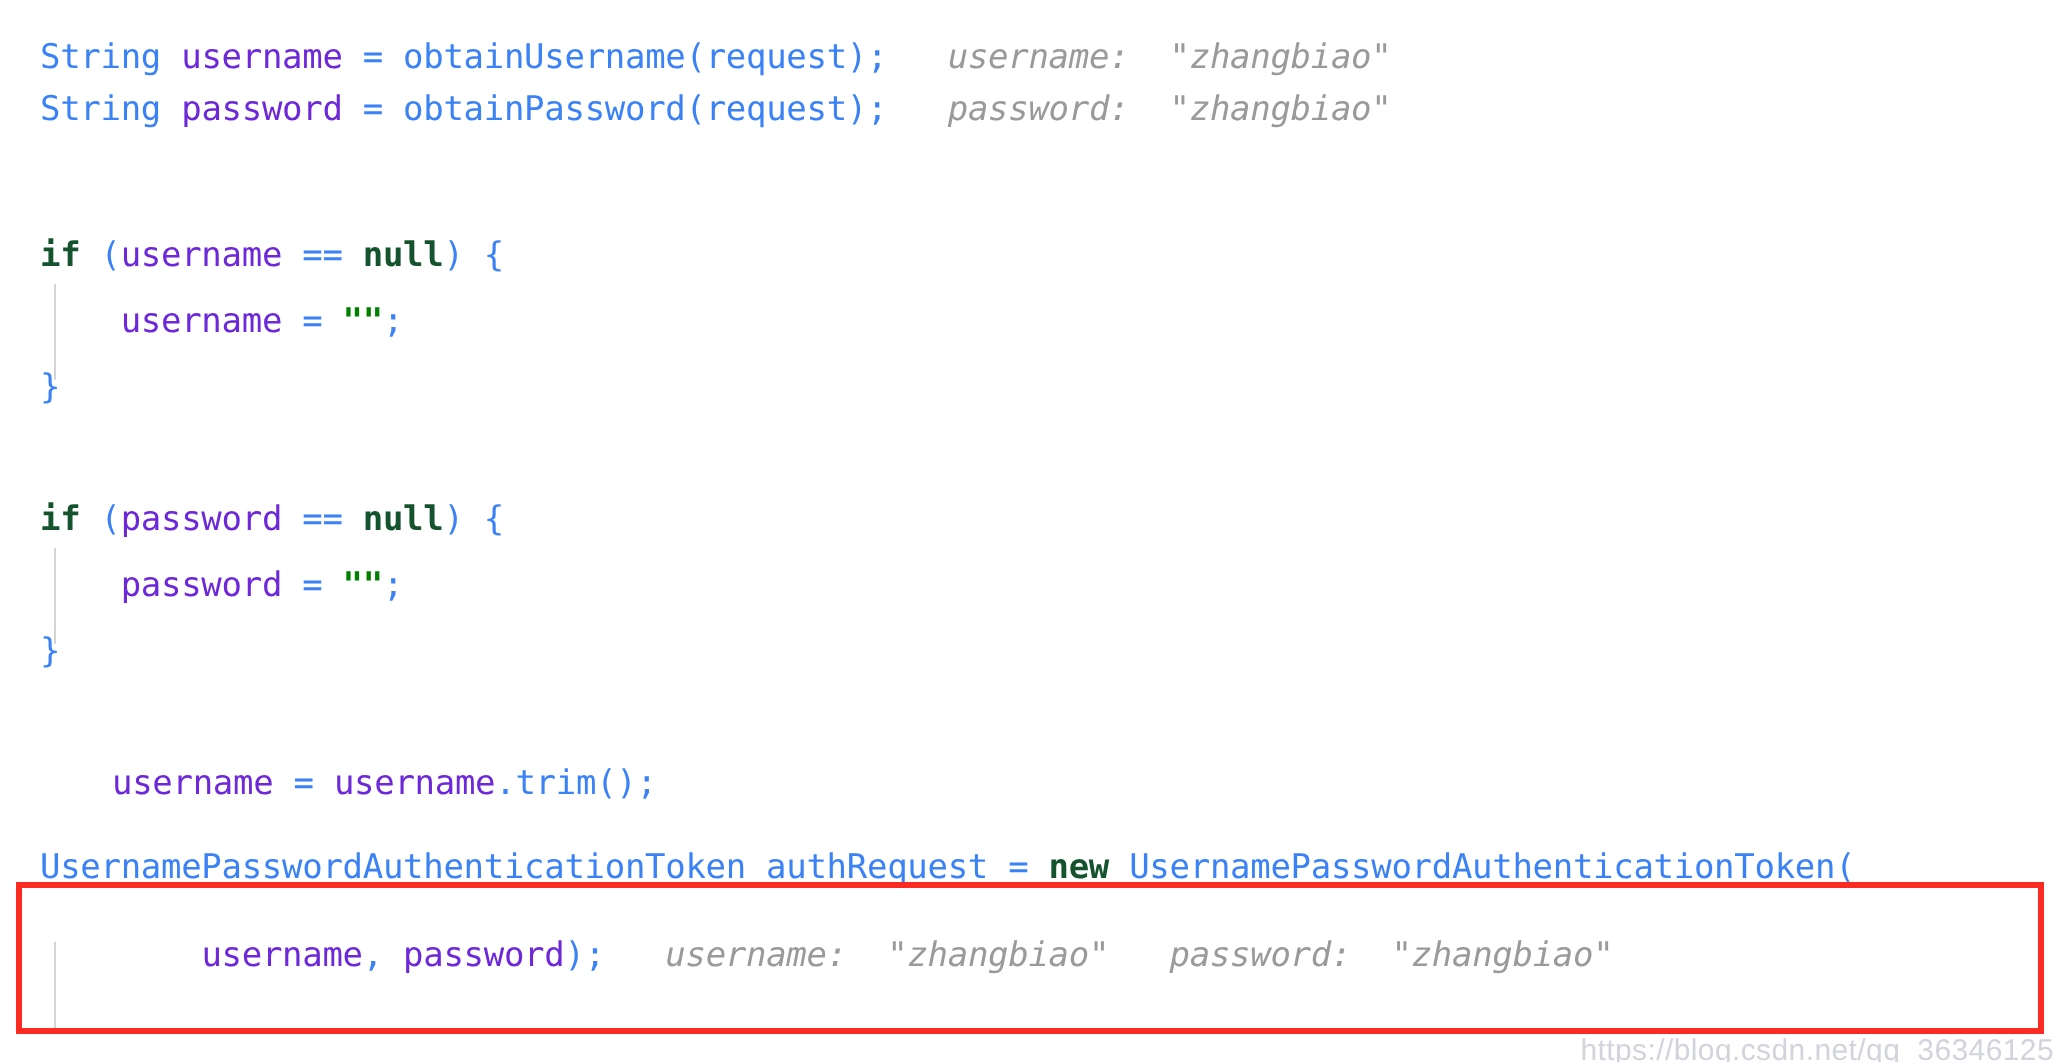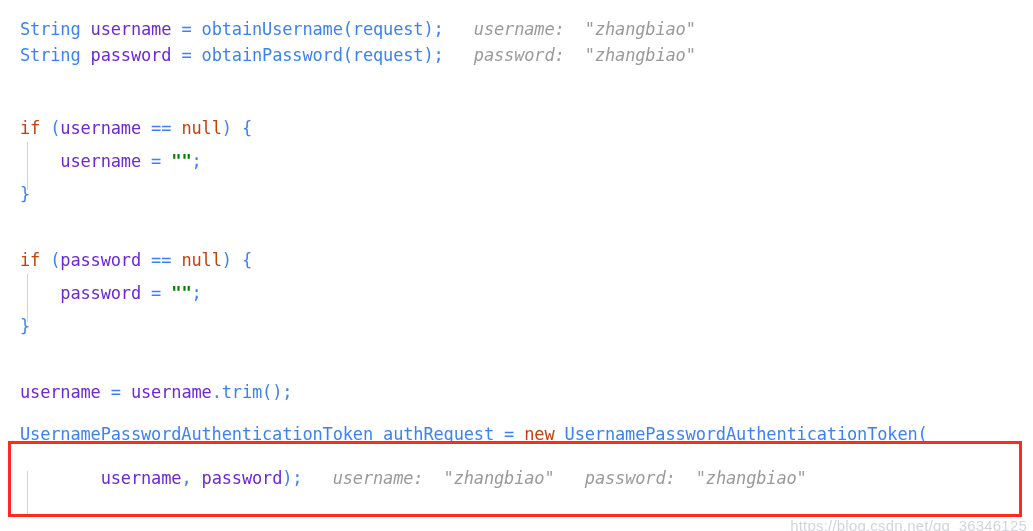--- a/index.html
+++ b/index.html
@@ -31,21 +31,21 @@
     font-family: "DejaVu Sans Mono", "Liberation Mono", monospace;
     font-size: 17px;
     line-height: 20px;
     color: #1b1b1b;
     letter-spacing: -0.15px;
   }
 
   .tok { white-space: pre; }
   .tok-plain    { color: #3b82f6; }
   .tok-var      { color: #6d28d9; text-underline-offset: 2px; text-decoration-thickness: 1px; }
-  .tok-keyword  { color: #c2410c; font-weight: normal; }
+  .tok-keyword  { color: #14532d; font-weight: bold; }
   .tok-string   { color: #008000; font-weight: bold; }
   .tok-hint     { color: #9a9a9a; font-style: italic; }
 
   
   .indent-guide {
     position: absolute;
     width: 1px;
     background: #d4d4d4;
   }
 
@@ -76,21 +76,21 @@
 <div id="editor">
   <div id="code-lines">
       <div class="code-line" style="top: 19px;"><span class="tok tok-plain">String </span><span class="tok tok-var">username</span><span class="tok tok-plain"> = obtainUsername(request);</span><span class="tok tok-plain">   </span><span class="tok tok-hint">username:  "zhangbiao"</span></div>
       <div class="code-line" style="top: 45px;"><span class="tok tok-plain">String </span><span class="tok tok-var">password</span><span class="tok tok-plain"> = obtainPassword(request);</span><span class="tok tok-plain">   </span><span class="tok tok-hint">password:  "zhangbiao"</span></div>
       <div class="code-line" style="top: 118px;"><span class="tok tok-keyword">if</span><span class="tok tok-plain"> (</span><span class="tok tok-var">username</span><span class="tok tok-plain"> == </span><span class="tok tok-keyword">null</span><span class="tok tok-plain">) {</span></div>
       <div class="code-line" style="top: 151px;"><span class="tok tok-plain">    </span><span class="tok tok-var">username</span><span class="tok tok-plain"> = </span><span class="tok tok-string">""</span><span class="tok tok-plain">;</span></div>
       <div class="code-line" style="top: 184px;"><span class="tok tok-plain">}</span></div>
       <div class="code-line" style="top: 250px;"><span class="tok tok-keyword">if</span><span class="tok tok-plain"> (</span><span class="tok tok-var">password</span><span class="tok tok-plain"> == </span><span class="tok tok-keyword">null</span><span class="tok tok-plain">) {</span></div>
       <div class="code-line" style="top: 283px;"><span class="tok tok-plain">    </span><span class="tok tok-var">password</span><span class="tok tok-plain"> = </span><span class="tok tok-string">""</span><span class="tok tok-plain">;</span></div>
       <div class="code-line" style="top: 316px;"><span class="tok tok-plain">}</span></div>
-      <div class="code-line" style="top: 382px;"><span class="tok tok-var">username</span><span class="tok tok-plain"> = </span><span class="tok tok-var">username</span><span class="tok tok-plain">.trim();</span></div>
+      <div class="code-line" style="top: 382px; margin-left: 36px;"><span class="tok tok-var">username</span><span class="tok tok-plain"> = </span><span class="tok tok-var">username</span><span class="tok tok-plain">.trim();</span></div>
       <div class="code-line" style="top: 424px;"><span class="tok tok-plain">UsernamePasswordAuthenticationToken authRequest = </span><span class="tok tok-keyword">new</span><span class="tok tok-plain"> UsernamePasswordAuthenticationToken(</span></div>
       <div class="code-line" style="top: 468px;"><span class="tok tok-plain">        </span><span class="tok tok-var">username</span><span class="tok tok-plain">, </span><span class="tok tok-var">password</span><span class="tok tok-plain">);</span><span class="tok tok-plain">   </span><span class="tok tok-hint">username:  "zhangbiao"   password:  "zhangbiao"</span></div>
     </div>
   <div id="indent-guides">
       <div class="indent-guide" style="left: 27px; top: 142px; height: 48px; background: rgb(212, 212, 212);"></div>
       <div class="indent-guide" style="left: 27px; top: 274px; height: 48px; background: rgb(212, 212, 212);"></div>
       <div class="indent-guide" style="left: 27px; top: 471px; height: 44px; background: rgb(212, 212, 212);"></div>
     </div>
   <div id="annotation-box" style="left: 8px; top: 441px; width: 1014px; height: 76px; border-color: rgb(251, 43, 34);"></div>
   <div id="watermark">https://blog.csdn.net/qq_36346125</div>

